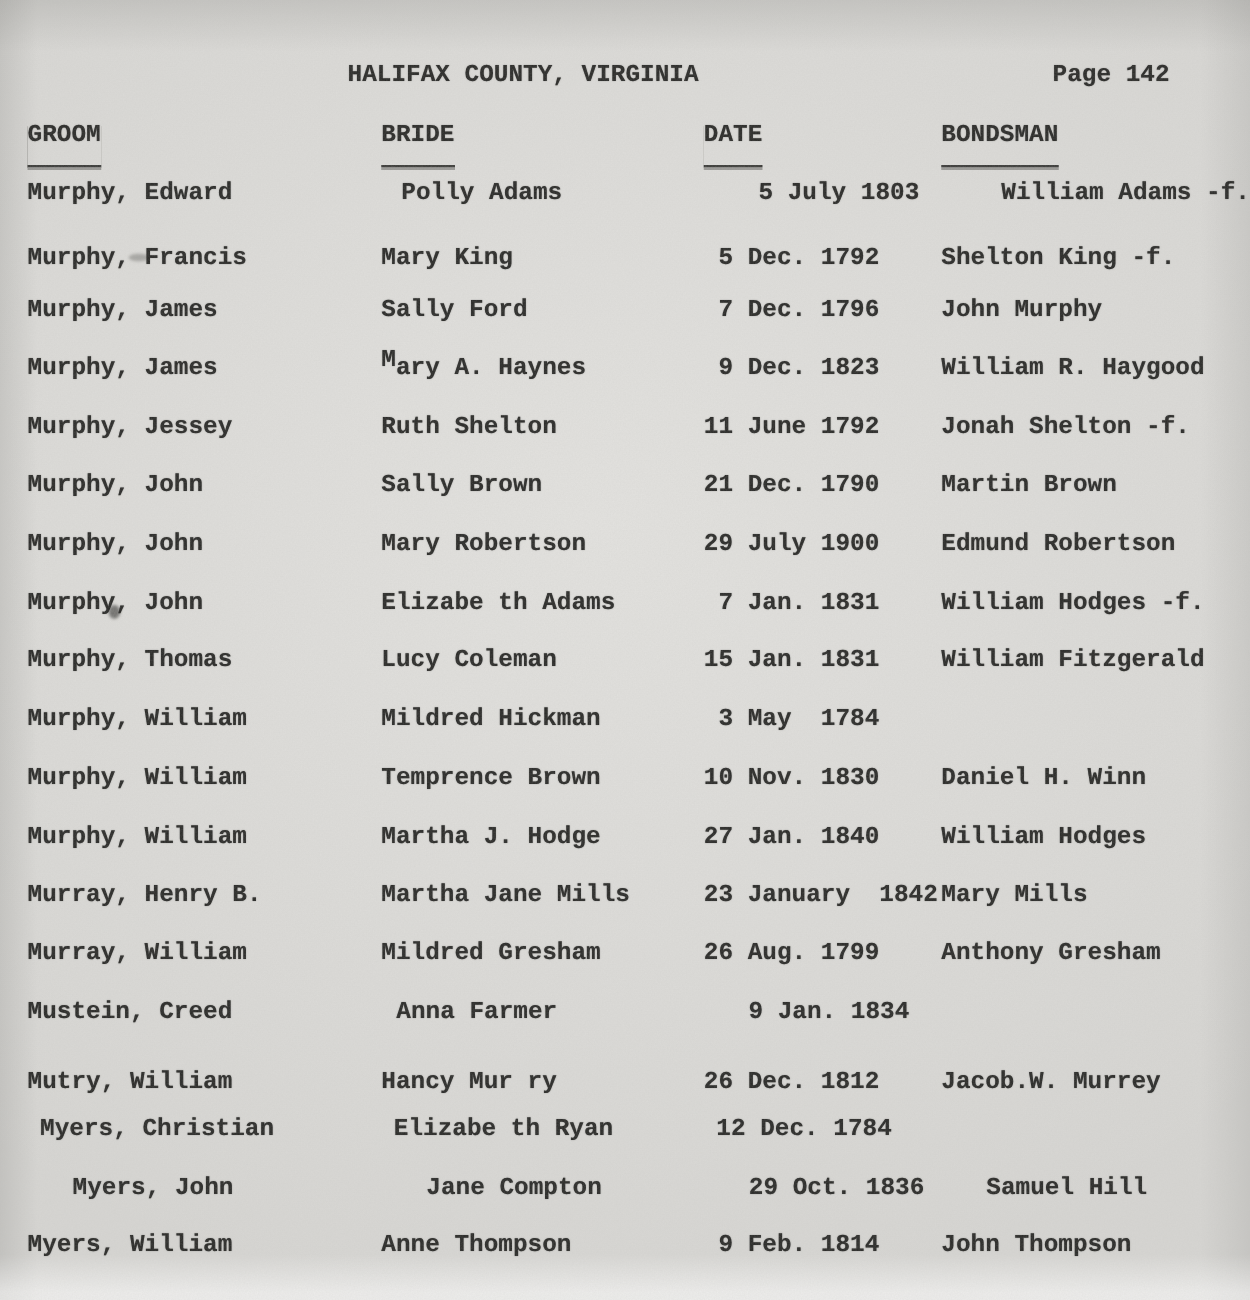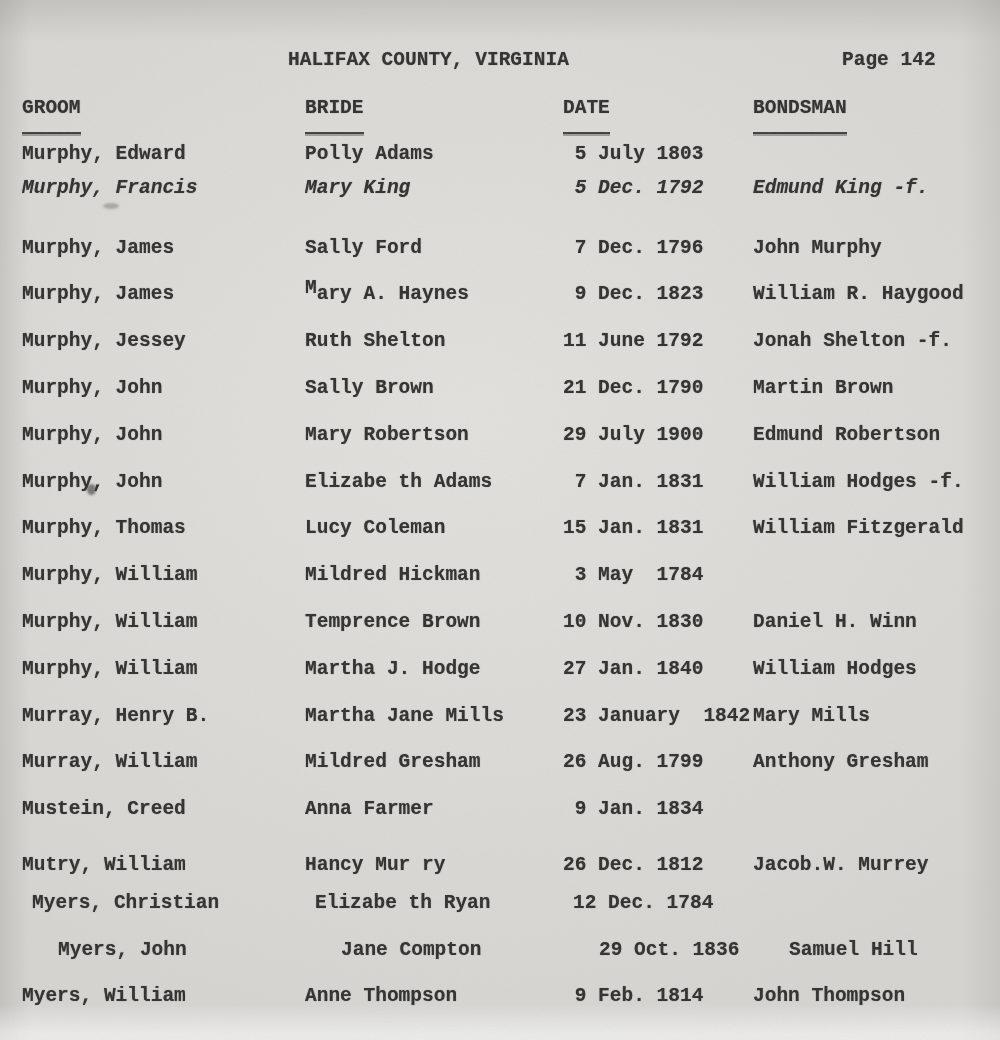--- a/index.html
+++ b/index.html
@@ -29,21 +29,21 @@
   }
   .title-row {
     position: absolute;
     top: 51px;
     left: 0;
     width: 100%;
     height: 24px;
   }
   .doc-title {
     position: absolute;
-    left: 288px;
+    left: 278px;
     white-space: pre;
     text-align: center;
   }
   .page-number {
     position: absolute;
     left: 842px;
     white-space: pre;
   }
   .col-headers {
     position: absolute;
@@ -101,31 +101,32 @@
   </div>
 
   <div class="col-headers">
     <span class="hd">GROOM</span>
     <span class="hd">BRIDE</span>
     <span class="hd">DATE</span>
     <span class="hd">BONDSMAN</span>
   </div>
 
   <div id="rows">
-  <div class="row" style="top: 145px;">
+  <div class="row" style="top: 145px; gap: 16px;">
     <span class="cell groom">Murphy, Edward</span>
     <span class="cell bride">Polly Adams</span>
     <span class="cell date"> 5 July 1803</span>
-  </div>
-
-  <div class="row" style="top: 179px; font-style: italic;">
+    <span class="cell bondsman">William Adams -f.</span>
+  </div>
+
+  <div class="row" style="top: 197px;">
     <span class="cell groom">Murphy, Francis</span>
     <span class="cell bride">Mary King</span>
     <span class="cell date"> 5 Dec. 1792</span>
-    <span class="cell bondsman">Edmund King -f.</span>
+    <span class="cell bondsman">Shelton King -f.</span>
   </div>
 
   <div class="row" style="top: 238.6px;">
     <span class="cell groom">Murphy, James</span>
     <span class="cell bride">Sally Ford</span>
     <span class="cell date"> 7 Dec. 1796</span>
     <span class="cell bondsman">John Murphy</span>
   </div>
 
   <div class="row" style="top: 285.4px;">
@@ -198,21 +199,21 @@
     <span class="cell bondsman">Mary Mills</span>
   </div>
 
   <div class="row" style="top: 753.4px;">
     <span class="cell groom">Murray, William</span>
     <span class="cell bride">Mildred Gresham</span>
     <span class="cell date">26 Aug. 1799</span>
     <span class="cell bondsman">Anthony Gresham</span>
   </div>
 
-  <div class="row" style="top: 800.2px;">
+  <div class="row" style="top: 800.2px; gap: 12px;">
     <span class="cell groom">Mustein, Creed</span>
     <span class="cell bride">Anna Farmer</span>
     <span class="cell date"> 9 Jan. 1834</span>
     <span class="cell bondsman"></span>
   </div>
 
   <div class="row" style="top: 856px;">
     <span class="cell groom">Mutry, William</span>
     <span class="cell bride">Hancy Mur ry</span>
     <span class="cell date">26 Dec. 1812</span>

